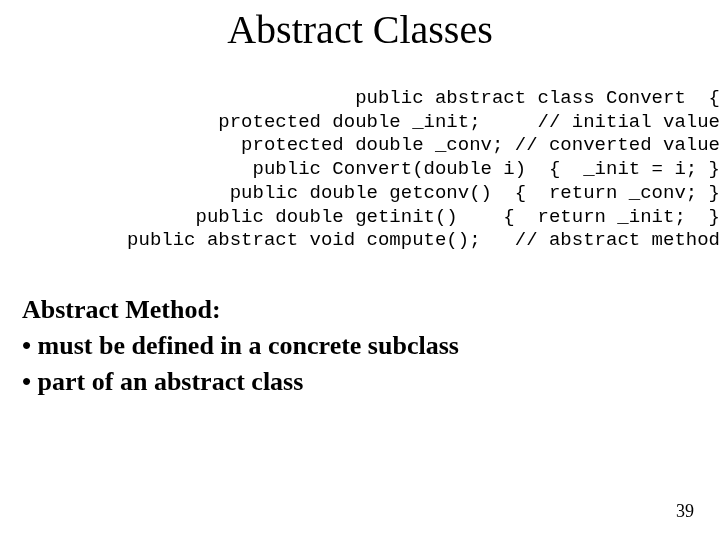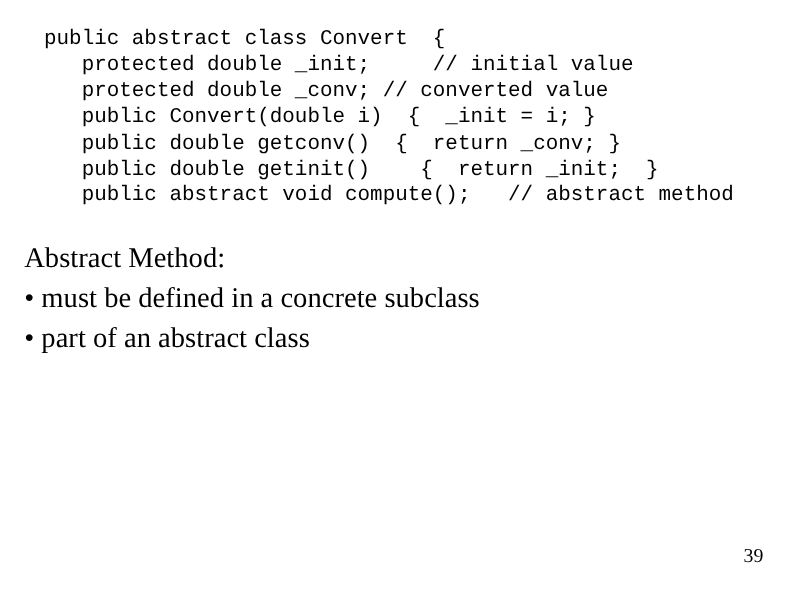--- a/index.html
+++ b/index.html
@@ -22,42 +22,45 @@
     text-align: center;
     font-size: 40px;
     font-weight: normal;
     margin: 6px 0 10px 0;
   }
   .code {
     font-family: "Courier New", Courier, monospace;
     font-size: 19px;
     line-height: 1.25;
     white-space: pre;
-    margin: 0 0 0 40px;
+    margin: 0 0 0 20px;
+    text-align: right;
   }
   .body {
     font-size: 26px;
     line-height: 1.3;
-    margin: 28px 0 0 22px;
+    margin: 40px 0 0 22px;
+    font-weight: bold;
   }
   .body p {
     margin: 2px 0;
   }
   .pagenum {
     position: absolute;
     right: 26px;
     bottom: 24px;
     font-size: 18px;
   }
 </style>
 </head>
 <body>
 
 <div class="slide">
 
+  <h1 class="title">Abstract Classes</h1>
 
   <div class="code">
 <span>public abstract class Convert  {</span>
 <span>   protected double _init;     // initial value</span>
 <span>   protected double _conv; // converted value</span>
 <span>   public Convert(double i)  {  _init = i; }</span>
 <span>   public double getconv()  {  return _conv; }</span>
 <span>   public double getinit()    {  return _init;  }</span>
 <span>   public abstract void compute();   // abstract method</span></div>
 

